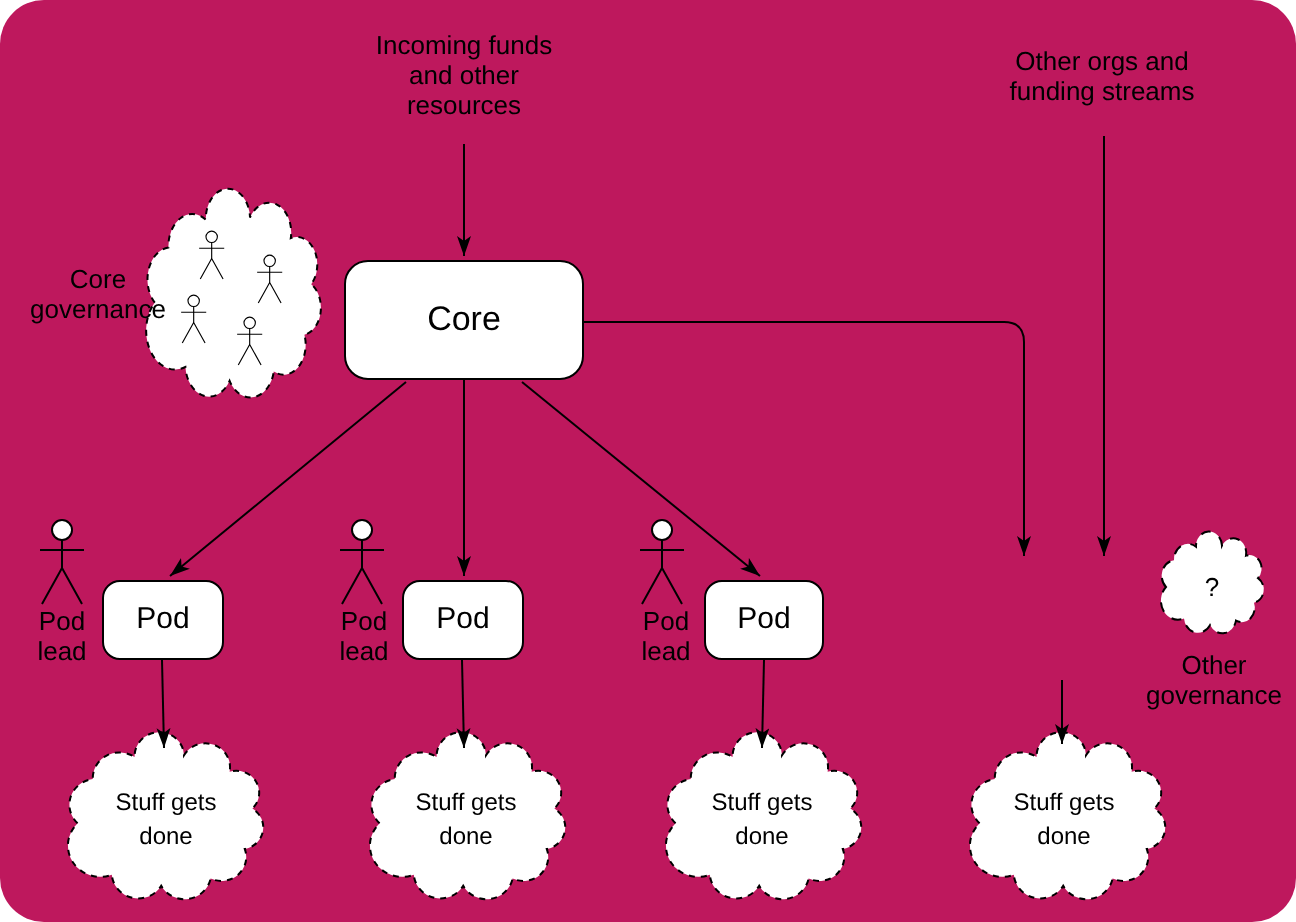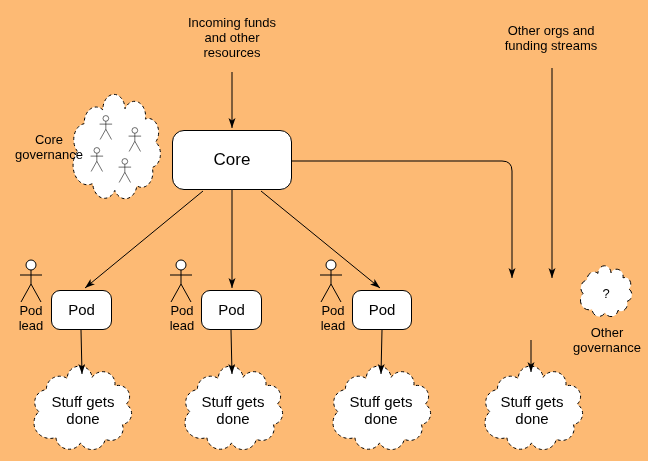--- a/index.html
+++ b/index.html
@@ -1,32 +1,32 @@
 <!DOCTYPE html>
 <html><head>
 <meta charset="utf-8">
 <style>
   * { box-sizing: border-box; }
   html,body { margin:0; padding:0; background:#fff; }
   body { font-family:"Liberation Sans", sans-serif; color:#000; }
-  .canvas { position:relative; width:648px; height:461px; background:#fdba74; overflow:hidden; }
+  .canvas { position:relative; width:648px; height:461px; background:#be185d; overflow:hidden;border-radius:22px; }
   svg.overlay { position:absolute; left:0; top:0; width:648px; height:461px; }
   .node {
     position:absolute; background:#fff; border:1px solid #000; border-radius:9px;
     display:flex; align-items:center; justify-content:center; text-align:center;
     white-space:pre-line; font-size:15px; line-height:18px;
   }
   .node-core { border-radius:12px; font-size:17px; }
   .label {
     position:absolute; text-align:center; white-space:pre-line;
     font-size:13px; line-height:15px;
   }
   .cloud-label {
     position:absolute; text-align:center; white-space:pre-line;
-    font-size:15px; line-height:17px;
+    font-size:12px; line-height:17px;
   }
 </style>
 </head>
 <body>
 
 <div class="canvas">
 
   <svg class="overlay" viewBox="0 0 648 461" xmlns="http://www.w3.org/2000/svg">
     <defs>
       <marker id="arrow" markerUnits="userSpaceOnUse" markerWidth="12" markerHeight="9" refX="10" refY="3.5" orient="auto">

